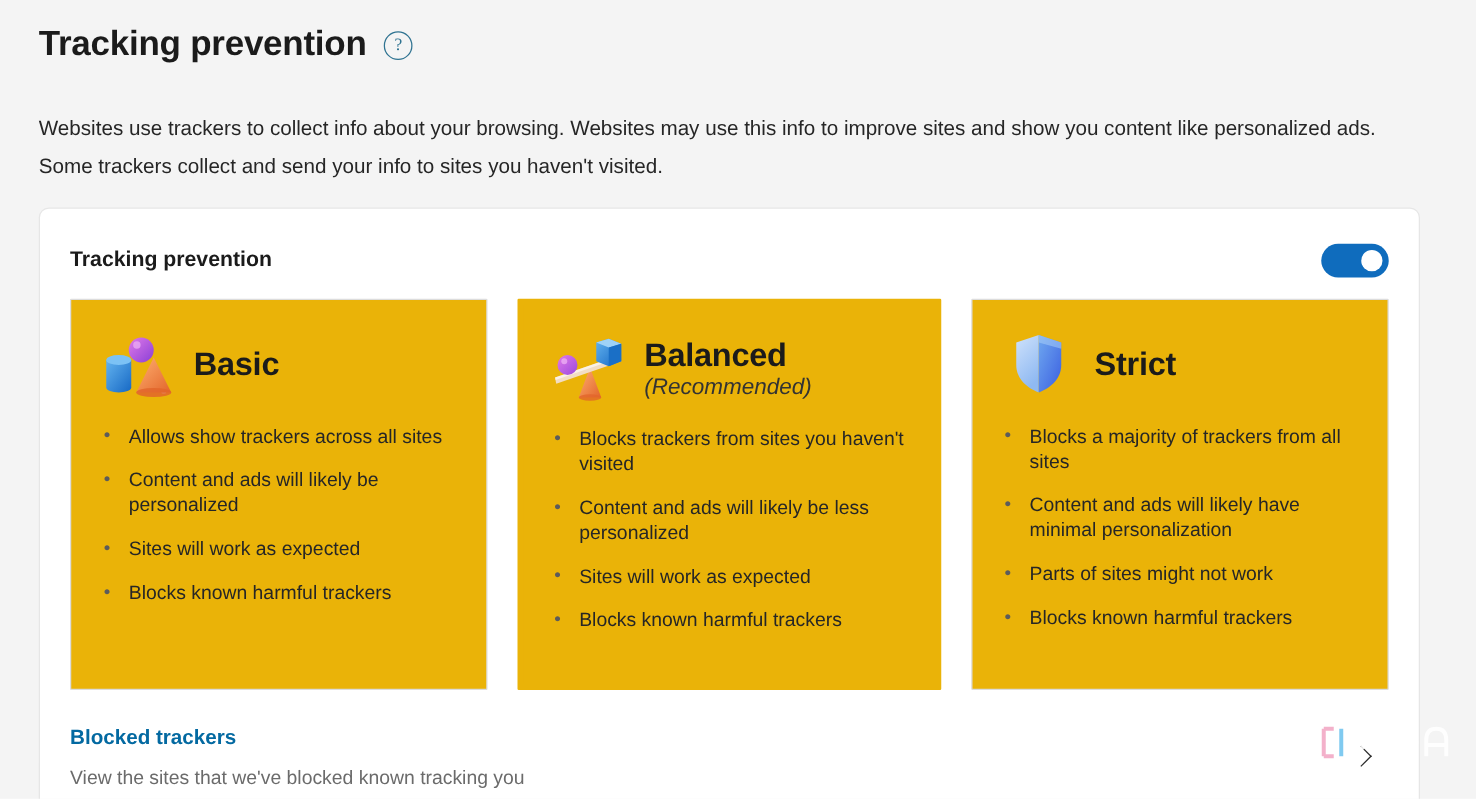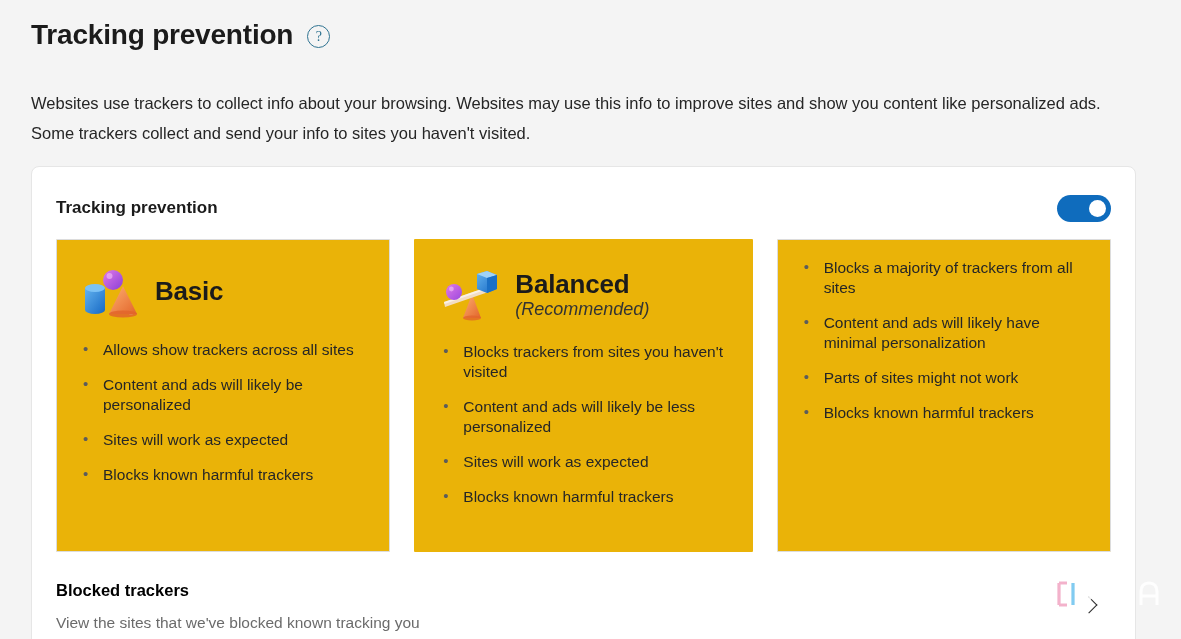--- a/index.html
+++ b/index.html
@@ -193,21 +193,21 @@
     align-items: center;
     justify-content: space-between;
     cursor: pointer;
   }
 
   .blocked-text { display: flex; flex-direction: column; gap: 13px; }
 
   .blocked-title {
     font-size: 16.5px;
     font-weight: 600;
-    color: #000000;
+    color: #0369a1;
     line-height: 20px;
   }
 
   .blocked-sub {
     font-size: 15.5px;
     color: #6b6b6b;
     line-height: 20px;
   }
 
   .chevron {
@@ -337,20 +337,40 @@
         </div>
         <ul class="option-list">
           <li>Blocks trackers from sites you haven't visited</li>
           <li>Content and ads will likely be less personalized</li>
           <li>Sites will work as expected</li>
           <li>Blocks known harmful trackers</li>
         </ul>
       </div>
 
       <div class="option-card">
+        <div class="option-head">
+          <svg class="opt-icon" viewBox="0 0 62 58">
+            <defs>
+              <linearGradient id="shL" x1="0" y1="0" x2="0.4" y2="1">
+                <stop offset="0" stop-color="#cfe2fb"></stop>
+                  <stop offset="1" stop-color="#8fb9f2"></stop>
+              </linearGradient>
+              <linearGradient id="shR" x1="0" y1="0" x2="1" y2="1">
+                <stop offset="0" stop-color="#6fa8f0"></stop>
+                  <stop offset="1" stop-color="#3b5fe0"></stop>
+              </linearGradient>
+            </defs>
+            <path d="M31 6 L13 12 v18 c0 12 10 19 18 22 V6 Z" fill="url(#shL)"></path>
+            <path d="M31 6 L49 12 v18 c0 12 -10 19 -18 22 V6 Z" fill="url(#shR)"></path>
+            <path d="M31 6 L49 12 v5 L31 12 Z" fill="#a8cdf8" opacity="0.55"></path>
+          </svg>
+          <div class="option-titles">
+            <div class="option-name">Strict</div>
+          </div>
+        </div>
         <ul class="option-list">
           <li>Blocks a majority of trackers from all sites</li>
           <li>Content and ads will likely have minimal personalization</li>
           <li>Parts of sites might not work</li>
           <li>Blocks known harmful trackers</li>
         </ul>
       </div>
 
     </div>
 

